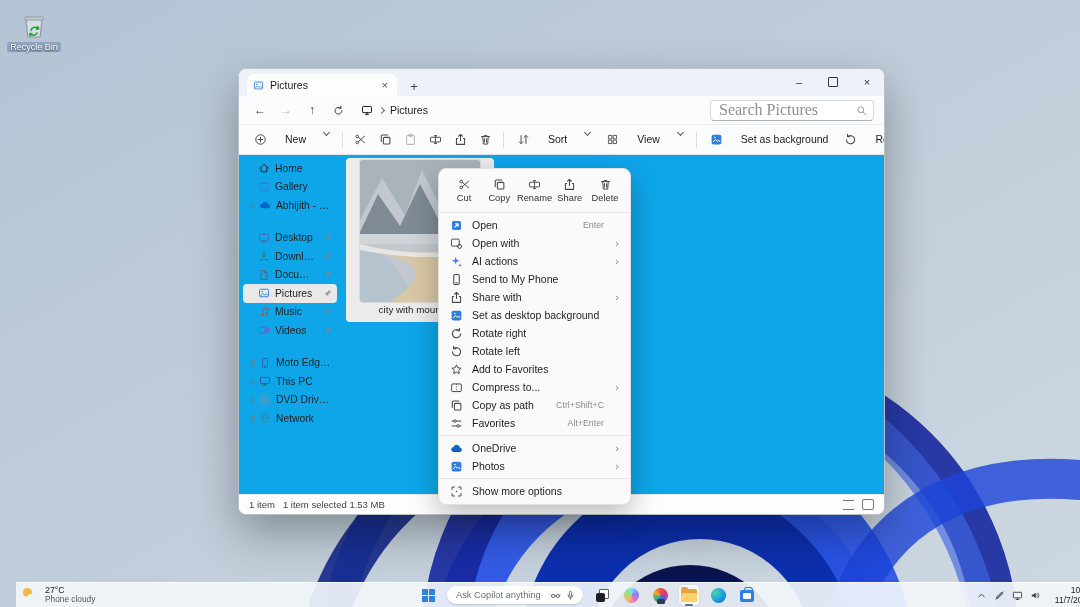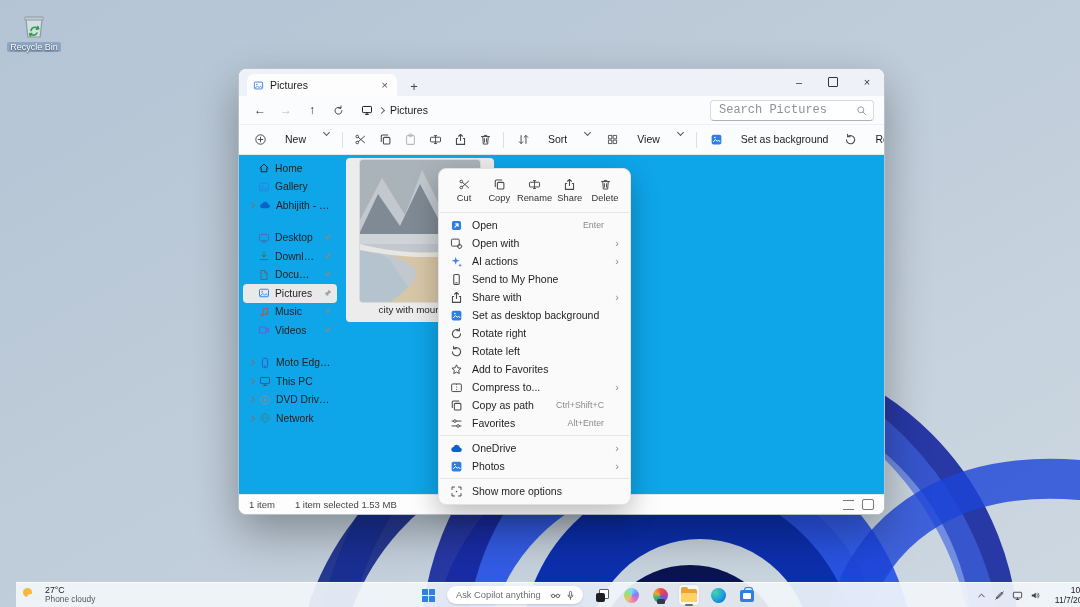--- a/index.html
+++ b/index.html
@@ -26,21 +26,21 @@
   .wctl{position:absolute;right:0;top:0;height:26px;display:flex}
   .wctl .wbtn{width:34px;height:26px;display:flex;align-items:center;justify-content:center;color:#333;font-size:11px}
   .wbtn .maxbox{width:8px;height:8px;border:1px solid #333;border-radius:1px}
 
   .addrbar{height:28px;display:flex;align-items:center;gap:4px;padding:0 10px;border-bottom:1px solid #eceff3;flex:none;background:#fbfcfe}
   .navbtn{width:22px;height:20px;display:flex;align-items:center;justify-content:center;font-size:12px;color:#333;border-radius:4px}
   .navbtn.disabled{color:#b4b8bc}
   .crumbs{display:flex;align-items:center;gap:6px;margin-left:8px;font-size:10.5px}
   .chev-r{width:4px;height:4px;border-top:1.2px solid #666;border-right:1.2px solid #666;transform:rotate(45deg)}
   .searchbox{margin-left:auto;width:150px;height:19px;border:1px solid #d6d9de;border-bottom-color:#aeb2b7;border-radius:4px;background:#fff;display:flex;align-items:center;padding:0 6px;gap:4px}
-  .searchbox input{border:none;outline:none;flex:1;font-size:12px;font-family:Liberation Mono, monospace;color:#333;background:transparent;min-width:0}
+  .searchbox input{border:none;outline:none;flex:1;font-size:16px;font-family:Liberation Serif, serif;color:#333;background:transparent;min-width:0}
   .searchbox input::placeholder{color:#8e9195}
 
   .toolbar{height:29px;display:flex;align-items:center;gap:2px;padding:0 8px;border-bottom:1px solid #e3e6ea;flex:none;background:#fbfcfe;font-size:10.5px}
   .tbtn{display:flex;align-items:flex-start;gap:18px;padding:3px 7px;border-radius:4px;color:#1b1b1b;white-space:nowrap}
   .tbtn.icononly{padding:3px 5px}
   .tbtn.disabled{color:#b4b8bc}
   .caret{width:4px;height:4px;border-right:1.1px solid #555;border-bottom:1.1px solid #555;transform:rotate(45deg);margin-top:-3px}
   .tdiv{width:1px;height:16px;background:#dcdfe3;margin:0 4px;flex:none}
 
   .body{flex:1;display:flex;min-height:0;background:#0ea5e9}
@@ -51,21 +51,21 @@
   .srow .chev{width:4px;height:4px;border-top:1.1px solid #777;border-right:1.1px solid #777;transform:rotate(45deg);flex:none}
   .srow .chsp{width:4px;flex:none}
   .sgap{height:14px}
   .pin{flex:none;opacity:.75}
 
   .filearea{flex:1;position:relative}
   .tile{position:absolute;left:5px;top:3px;width:148px;height:162px;background:#ececec;border-radius:4px;display:flex;flex-direction:column;align-items:center;padding-top:2px}
   .thumb{width:120px;height:142px;border-radius:3px;overflow:hidden;box-shadow:0 0 0 1px rgba(0,0,0,.08)}
   .tile .cap{font-size:9.8px;color:#222;margin-top:2px}
 
-  .statusbar{height:19px;flex:none;border-top:1px solid #e7e9ec;display:flex;align-items:center;gap:20px;padding:0 10px;font-size:9.5px;color:#444;background:#fdfdfd}
+  .statusbar{height:19px;flex:none;border-top:1px solid #e7e9ec;display:flex;align-items:center;gap:8px;padding:0 10px;font-size:9.5px;color:#444;background:#fdfdfd}
   .sb-right{margin-left:auto;display:flex;gap:8px;align-items:center}
   .sb-ic1{width:11px;height:8px;border-top:1.5px solid #777;border-bottom:1.5px solid #777}
   .sb-ic2{width:10px;height:9px;border:1.2px solid #777;border-radius:2px}
 
   
   .ctxmenu{position:absolute;left:438px;top:168px;width:191px;z-index:5;background:#fafafa;border:1px solid #e1e1e1;border-radius:8px;box-shadow:0 10px 28px rgba(0,0,0,.26);padding:4px 0;font-size:10.5px}
   .quickrow{display:flex;justify-content:space-between;padding:3px 8px 4px}
   .qbtn{width:34px;display:flex;flex-direction:column;align-items:center;gap:2px;padding:2px 0;border-radius:4px}
   .qbtn .ql{font-size:9.3px;color:#333}
   .mdiv{height:1px;background:#e6e6e6;margin:3px 1px}

